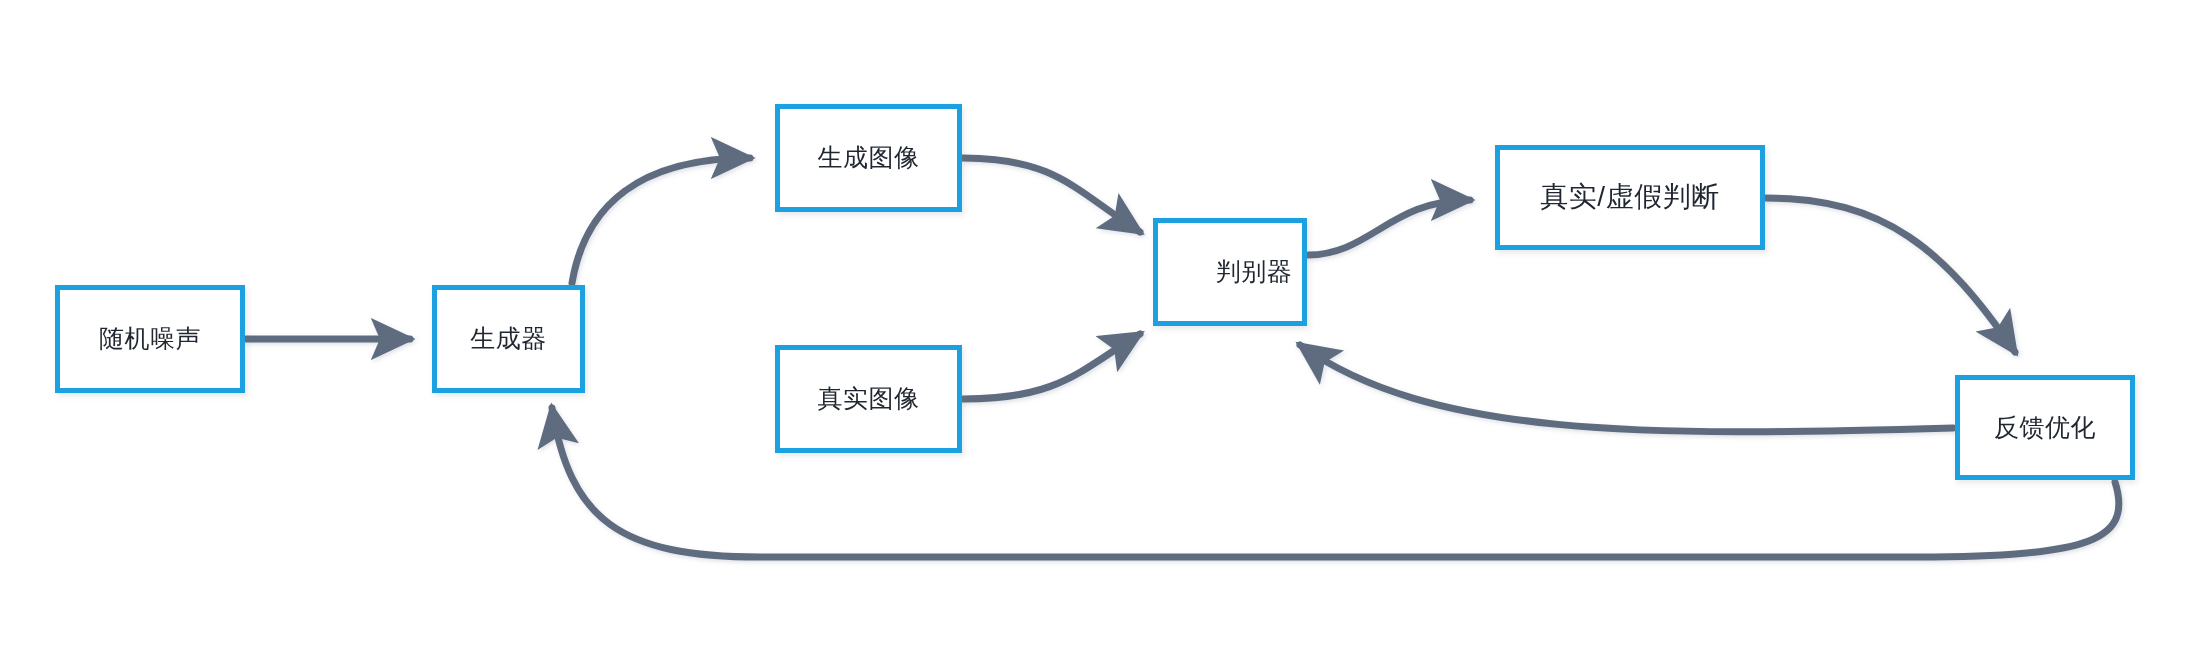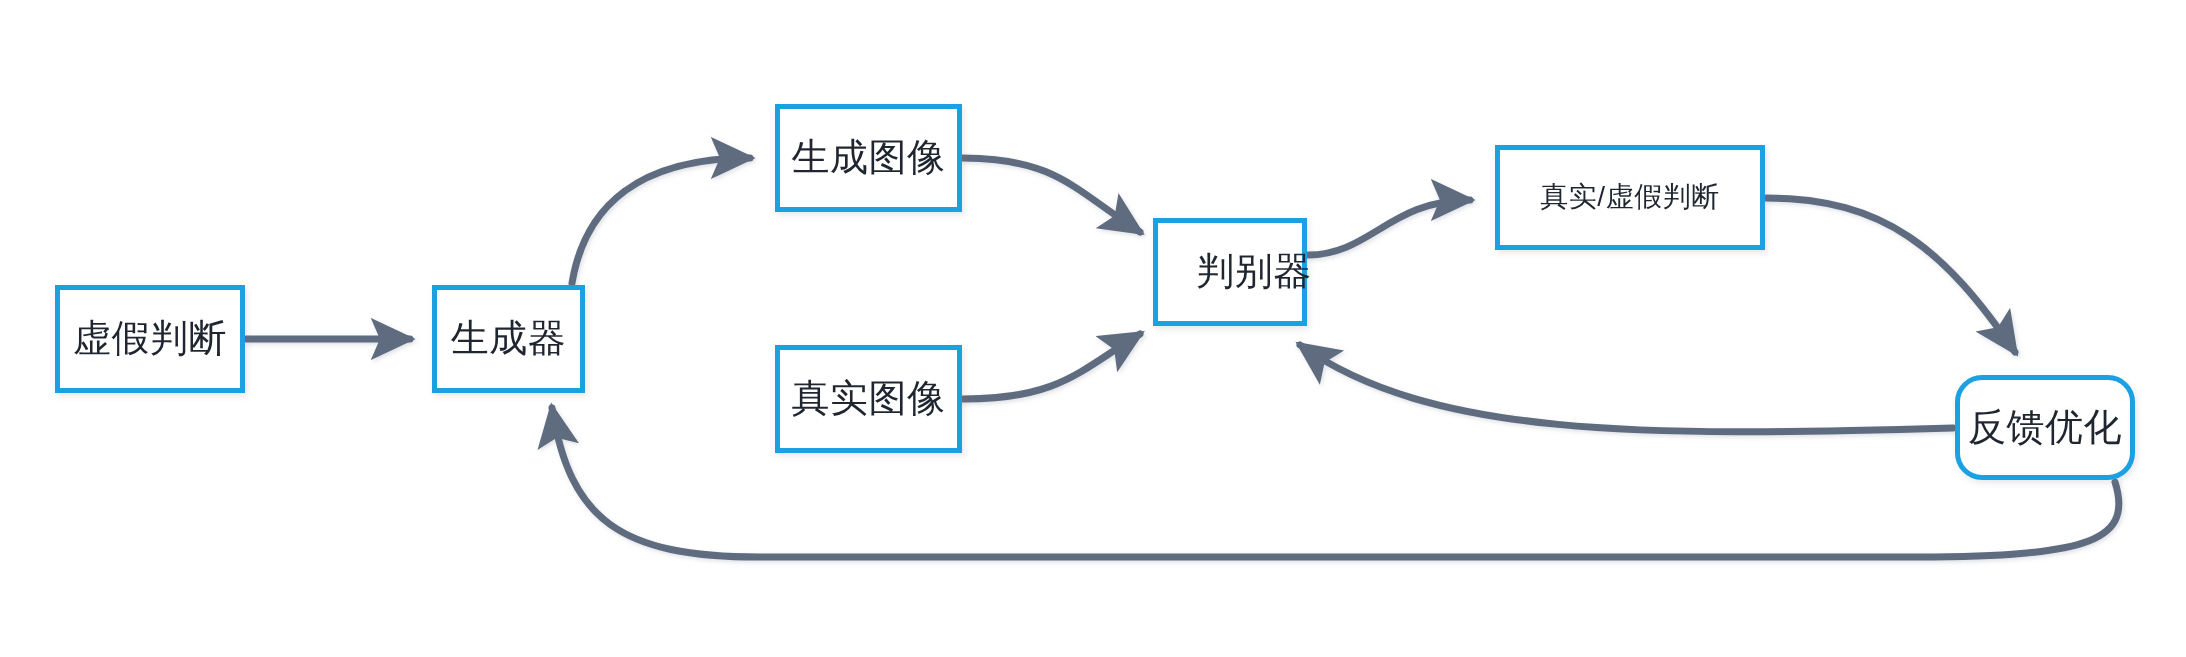--- a/index.html
+++ b/index.html
@@ -31,21 +31,21 @@
     box-sizing: border-box;
     background: #ffffff;
     border: 5px solid #1ba1e2;
     display: flex;
     align-items: center;
     justify-content: center;
     box-shadow: 2px 3px 6px rgba(120,130,145,0.18);
     z-index: 2;
   }
   .node-label {
-    font-size: 38px;
+    font-size: 25px;
     line-height: 1.1;
     color: #1f2630;
     white-space: nowrap;
     letter-spacing: 0.5px;
     font-weight: 400;
   }
   .node-lg .node-label { font-size: 28px; }
 </style>
 </head>
 <body>
@@ -76,21 +76,21 @@
 
       <path d="M 1766 198 C 1885 198 1945 250 2015 352" marker-end="url(#arrowhead)"></path>
 
       <path d="M 1953 428 C 1640 437 1430 437 1300 345" marker-end="url(#arrowhead)"></path>
 
       <path d="M 2115 482 C 2135 545 2080 557 1900 557 L 760 557 C 620 557 570 520 552 408" marker-end="url(#arrowhead)"></path>
     </g>
   </svg>
 
   <div class="node" style="left:55px; top:285px; width:190px; height:108px;">
-    <span class="node-label">虚假判断</span>
+    <span class="node-label">随机噪声</span>
   </div>
 
   <div class="node" style="left:432px; top:285px; width:153px; height:108px;">
     <span class="node-label">生成器</span>
   </div>
 
   <div class="node" style="left:775px; top:104px; width:187px; height:108px;">
     <span class="node-label">生成图像</span>
   </div>
 
@@ -99,17 +99,17 @@
   </div>
 
   <div class="node" style="left:1153px; top:218px; width:154px; height:108px;padding-left:48px;">
     <span class="node-label">判别器</span>
   </div>
 
   <div class="node node-lg" style="left:1495px; top:145px; width:270px; height:105px;">
     <span class="node-label">真实/虚假判断</span>
   </div>
 
-  <div class="node" style="left:1955px; top:375px; width:180px; height:105px;border-radius:27px;">
+  <div class="node" style="left:1955px; top:375px; width:180px; height:105px;">
     <span class="node-label">反馈优化</span>
   </div>
 
 </div>
 
 </body></html>

